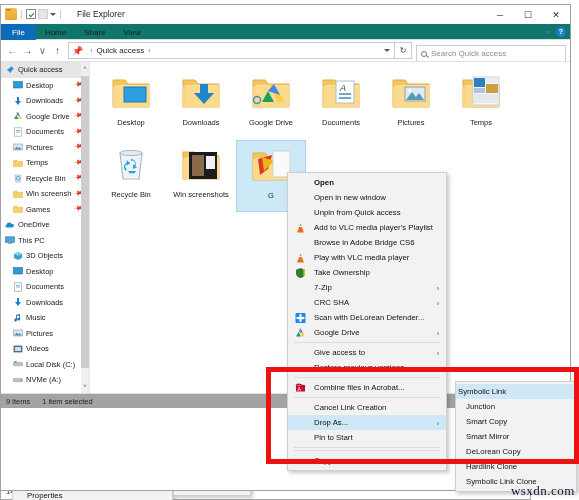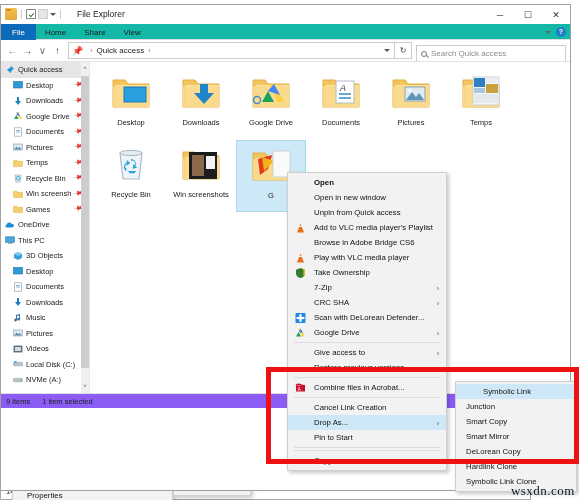--- a/index.html
+++ b/index.html
@@ -23,21 +23,21 @@
   .folder-mini:before{content:""; position:absolute; left:1px; top:1px; width:5px; height:2px; background:#c98b24; border-radius:1px;}
   .sep-bar{ width:1px; height:9px; background:#cfcfcf; display:inline-block; margin:0 2px;}
   .chk-ico{ width:10px;height:10px;border:1px solid #8a8a8a; background:#fff; position:relative;}
   .chk-ico:after{content:"";position:absolute;left:2px;top:3px;width:4px;height:2px;border-left:1.4px solid #2d7d2d;border-bottom:1.4px solid #2d7d2d;transform:rotate(-45deg);}
   .blank-ico{width:10px;height:10px;background:#e6e6e6;border:1px solid #d0d0d0;}
   .caret-dn{width:0;height:0;border-left:3px solid transparent;border-right:3px solid transparent;border-top:3px solid #555;}
   .tb-title{ position:absolute; left:76px; top:4px; font-size:8.5px; color:#1b1b1b;}
   .tb-buttons{ position:absolute; right:0; top:0; display:flex; height:19px;}
   .tb-btn{ width:28px; height:19px; display:flex; align-items:center; justify-content:center; font-size:9px; color:#333; cursor:default;}
   
-  .ribbon{ position:relative; height:16px; border-bottom:1px solid #dedede; background:#14b8a6;}
+  .ribbon{ position:relative; height:16px; border-bottom:1px solid #dedede; background:#0f766e;}
   .rtabs{ display:flex; height:16px; align-items:stretch;}
   .rtab{ padding:0 9px; display:flex; align-items:center; font-size:8px; color:#1b1b1b;}
   .rtab.file{ background:#0d6cb9; color:#fff; padding:0 11px; font-weight:normal;}
   .ribbon-right{ position:absolute; right:4px; top:3px; display:flex; align-items:center; gap:5px;}
   .rb-caret{ width:0;height:0;border-left:3px solid transparent;border-right:3px solid transparent;border-top:3px solid #666;}
   .help-ico{ width:10px;height:10px;border-radius:50%;background:#1d7ec9;color:#fff;font-size:7px;line-height:10px;text-align:center;font-weight:bold;}
   
   .addrbar{ position:relative; height:21px; display:flex; align-items:center; padding:0 4px; background:#fff;}
   .navbtn{ width:15px; height:17px; display:flex; align-items:center; justify-content:center; color:#767676; font-size:10px;}
   .navbtn.on{ color:#3a3a3a;}
@@ -66,21 +66,21 @@
   .nav-arrow{ position:absolute; right:0; width:8px; height:13px; text-align:center; font-size:6px; color:#5a5a5a; line-height:13px; background:#f0f0f0;}
   
   .filepane{ flex:1; background:#fff; position:relative; border-left:1px solid #e8e8e8;}
   .icon-grid{ position:absolute; left:6px; top:6px; right:4px; display:flex; flex-wrap:wrap;}
   .fitem{ width:70px; height:72px; display:flex; flex-direction:column; align-items:center; padding-top:4px;}
   .fitem.sel .glyphwrap{ }
   .fitem.sel{ background:#cde8f7; border:1px solid #a9d4ee;}
   .glyphwrap{ width:42px; height:42px; position:relative;}
   .flabel{ font-size:7.5px; color:#1b1b1b; margin-top:4px; text-align:center; white-space:nowrap;}
   
-  .statusbar{ position:relative; height:15px; border-top:1px solid #e0e0e0; display:flex; align-items:center; padding-left:5px; gap:12px; font-size:7.5px; color:#222; background:#8b5cf6;}
+  .statusbar{ position:relative; height:15px; border-top:1px solid #e0e0e0; display:flex; align-items:center; padding-left:5px; gap:12px; font-size:7.5px; color:#222; background:#a3a3a3;}
   
   #window2{
     position:absolute; left:0; top:404px; width:531px; height:96px;
     background:#fff; border:1px solid #a8a8a8; overflow:hidden;
   }
   #w2nav{ position:absolute; left:0; top:0; width:88px; height:78px; font-size:7.5px; background:#fff;}
   #w2status{ position:absolute; left:0; top:78px; height:16px; width:531px; border-top:1px solid #e0e0e0; display:flex; align-items:center; padding-left:5px; font-size:7.5px;}
   #w2files{ position:absolute; left:89px; top:0; right:0; height:78px; background:#fff; border-left:1px solid #e8e8e8;}
   
   .ctxmenu{
@@ -609,21 +609,21 @@
       <span>Pin to Start</span>
     </div>
     <div class="ctxsep"></div>
     <div class="ctxsep"></div>
     <div class="ctxitem">
       <span>Copy</span>
     </div>
   </div>
 
 <div class="ctxmenu" id="submenu" style="left:455px; top:381px; width:122px;">
-    <div class="ctxitem hl" style="padding-left: 2px; justify-content: center;">
+    <div class="ctxitem hl" style="padding-left: 2px;">
       <span>Symbolic Link</span>
     </div>
     <div class="ctxitem" style="padding-left: 10px;">
       <span>Junction</span>
     </div>
     <div class="ctxitem" style="padding-left: 10px;">
       <span>Smart Copy</span>
     </div>
     <div class="ctxitem" style="padding-left: 10px;">
       <span>Smart Mirror</span>

